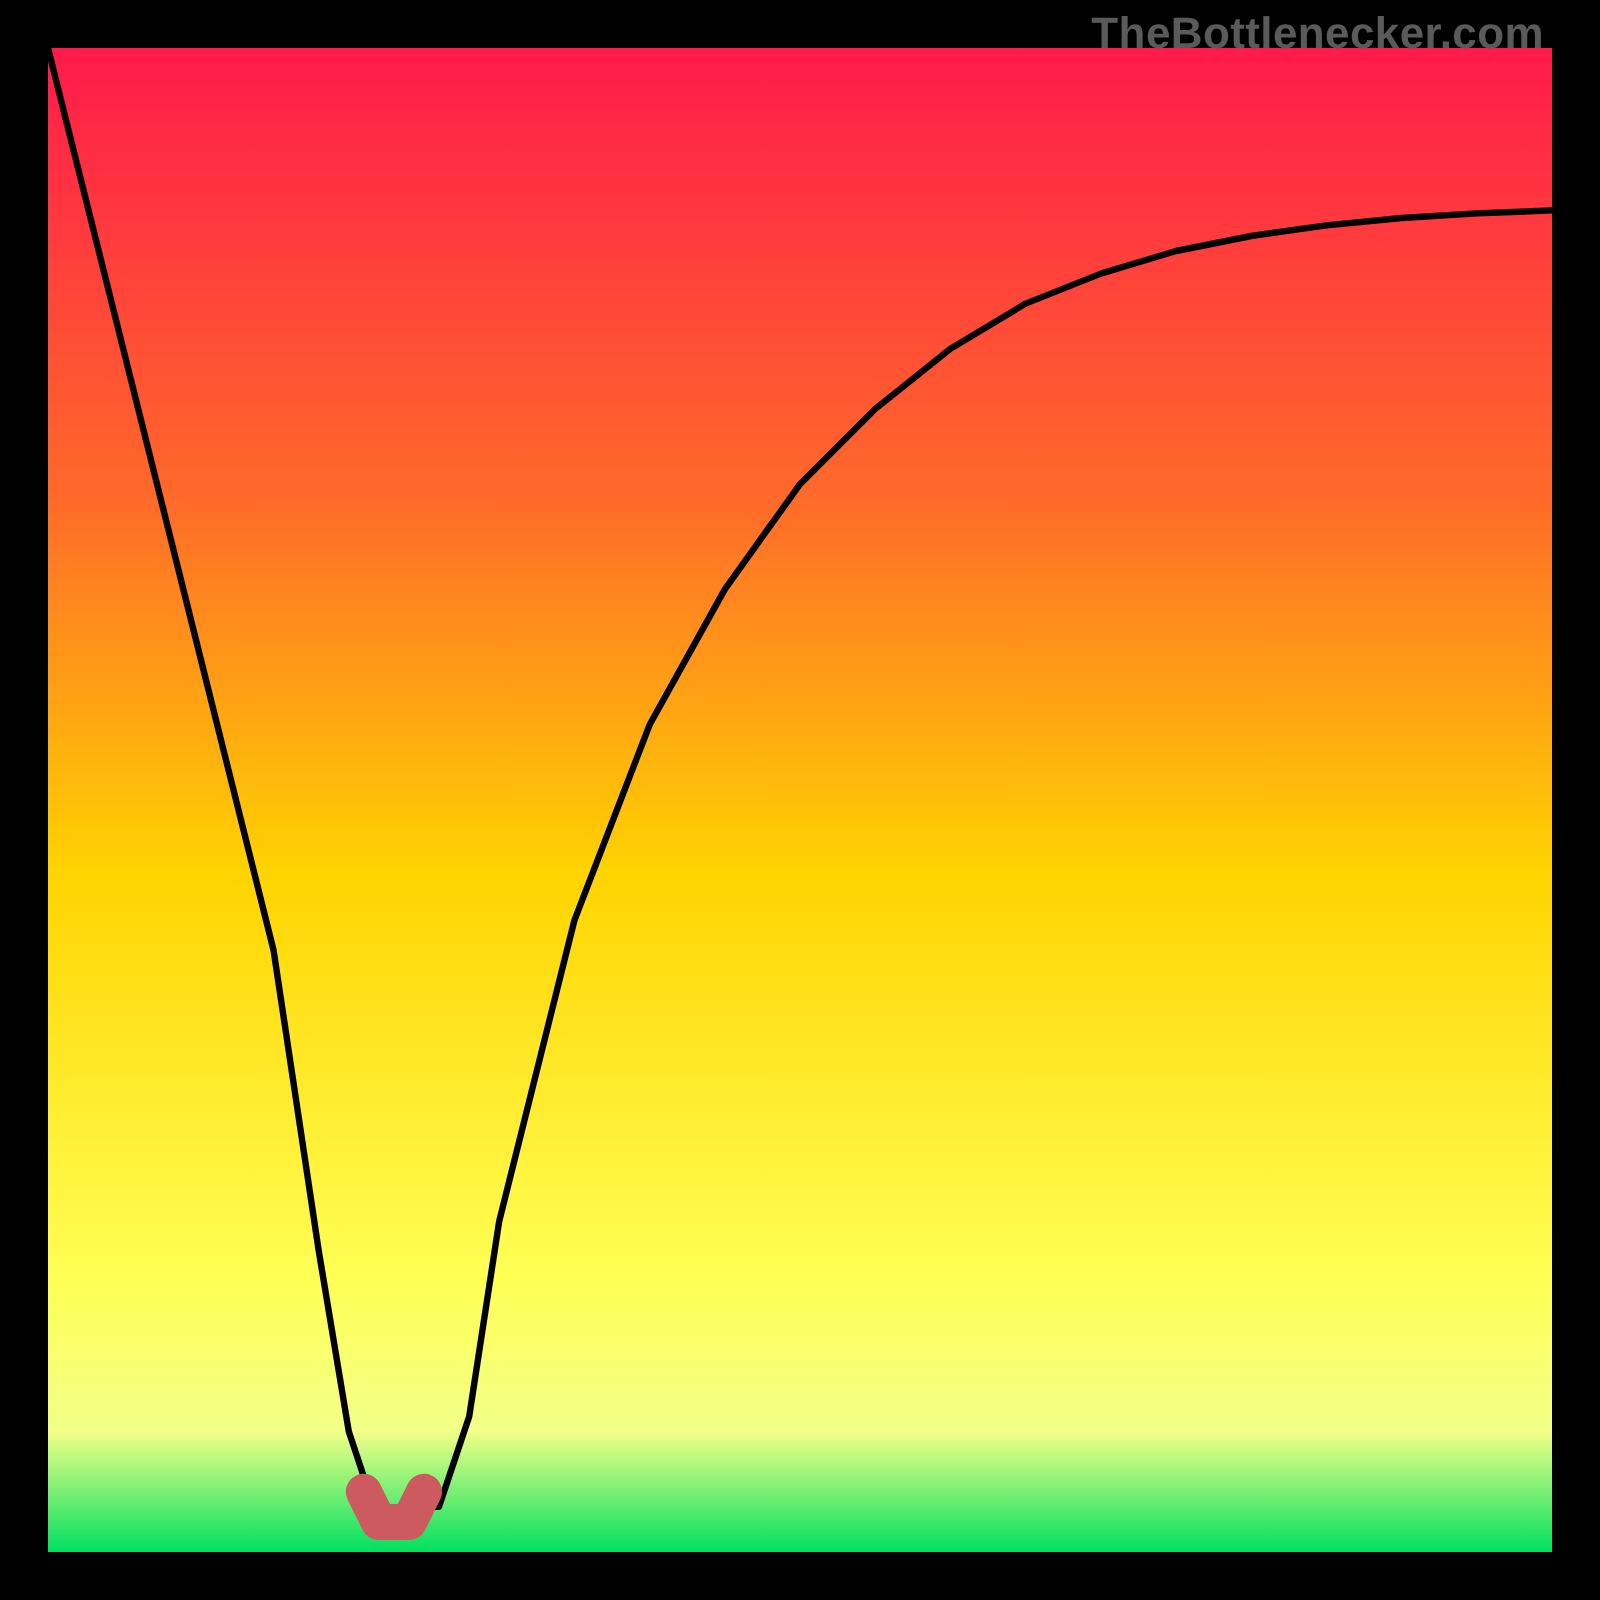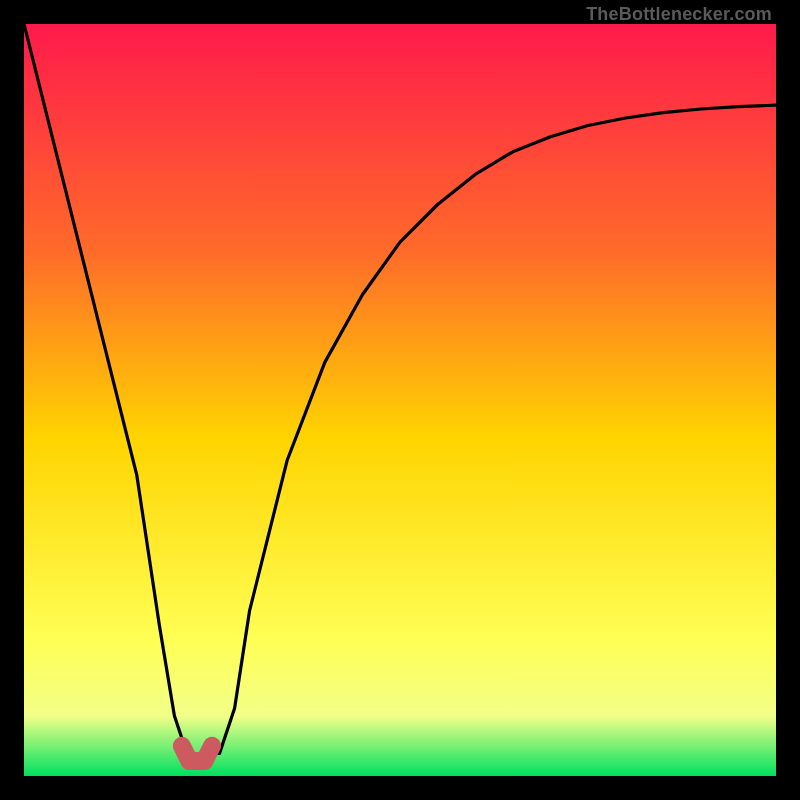--- a/index.html
+++ b/index.html
@@ -16,21 +16,21 @@
     top: 24px;
     width: 752px;
     height: 752px;
     box-sizing: border-box;
   }
   .watermark {
     position: absolute;
     top: 4px;
     right: 28px;
     font-family: Arial, Helvetica, sans-serif;
-    font-size: 18px;
+    font-size: 22px;
     font-weight: 600;
     color: #5a5a5a;
     letter-spacing: 0.2px;
   }
   svg {
     display: block;
     width: 752px;
     height: 752px;
   }
 </style>

